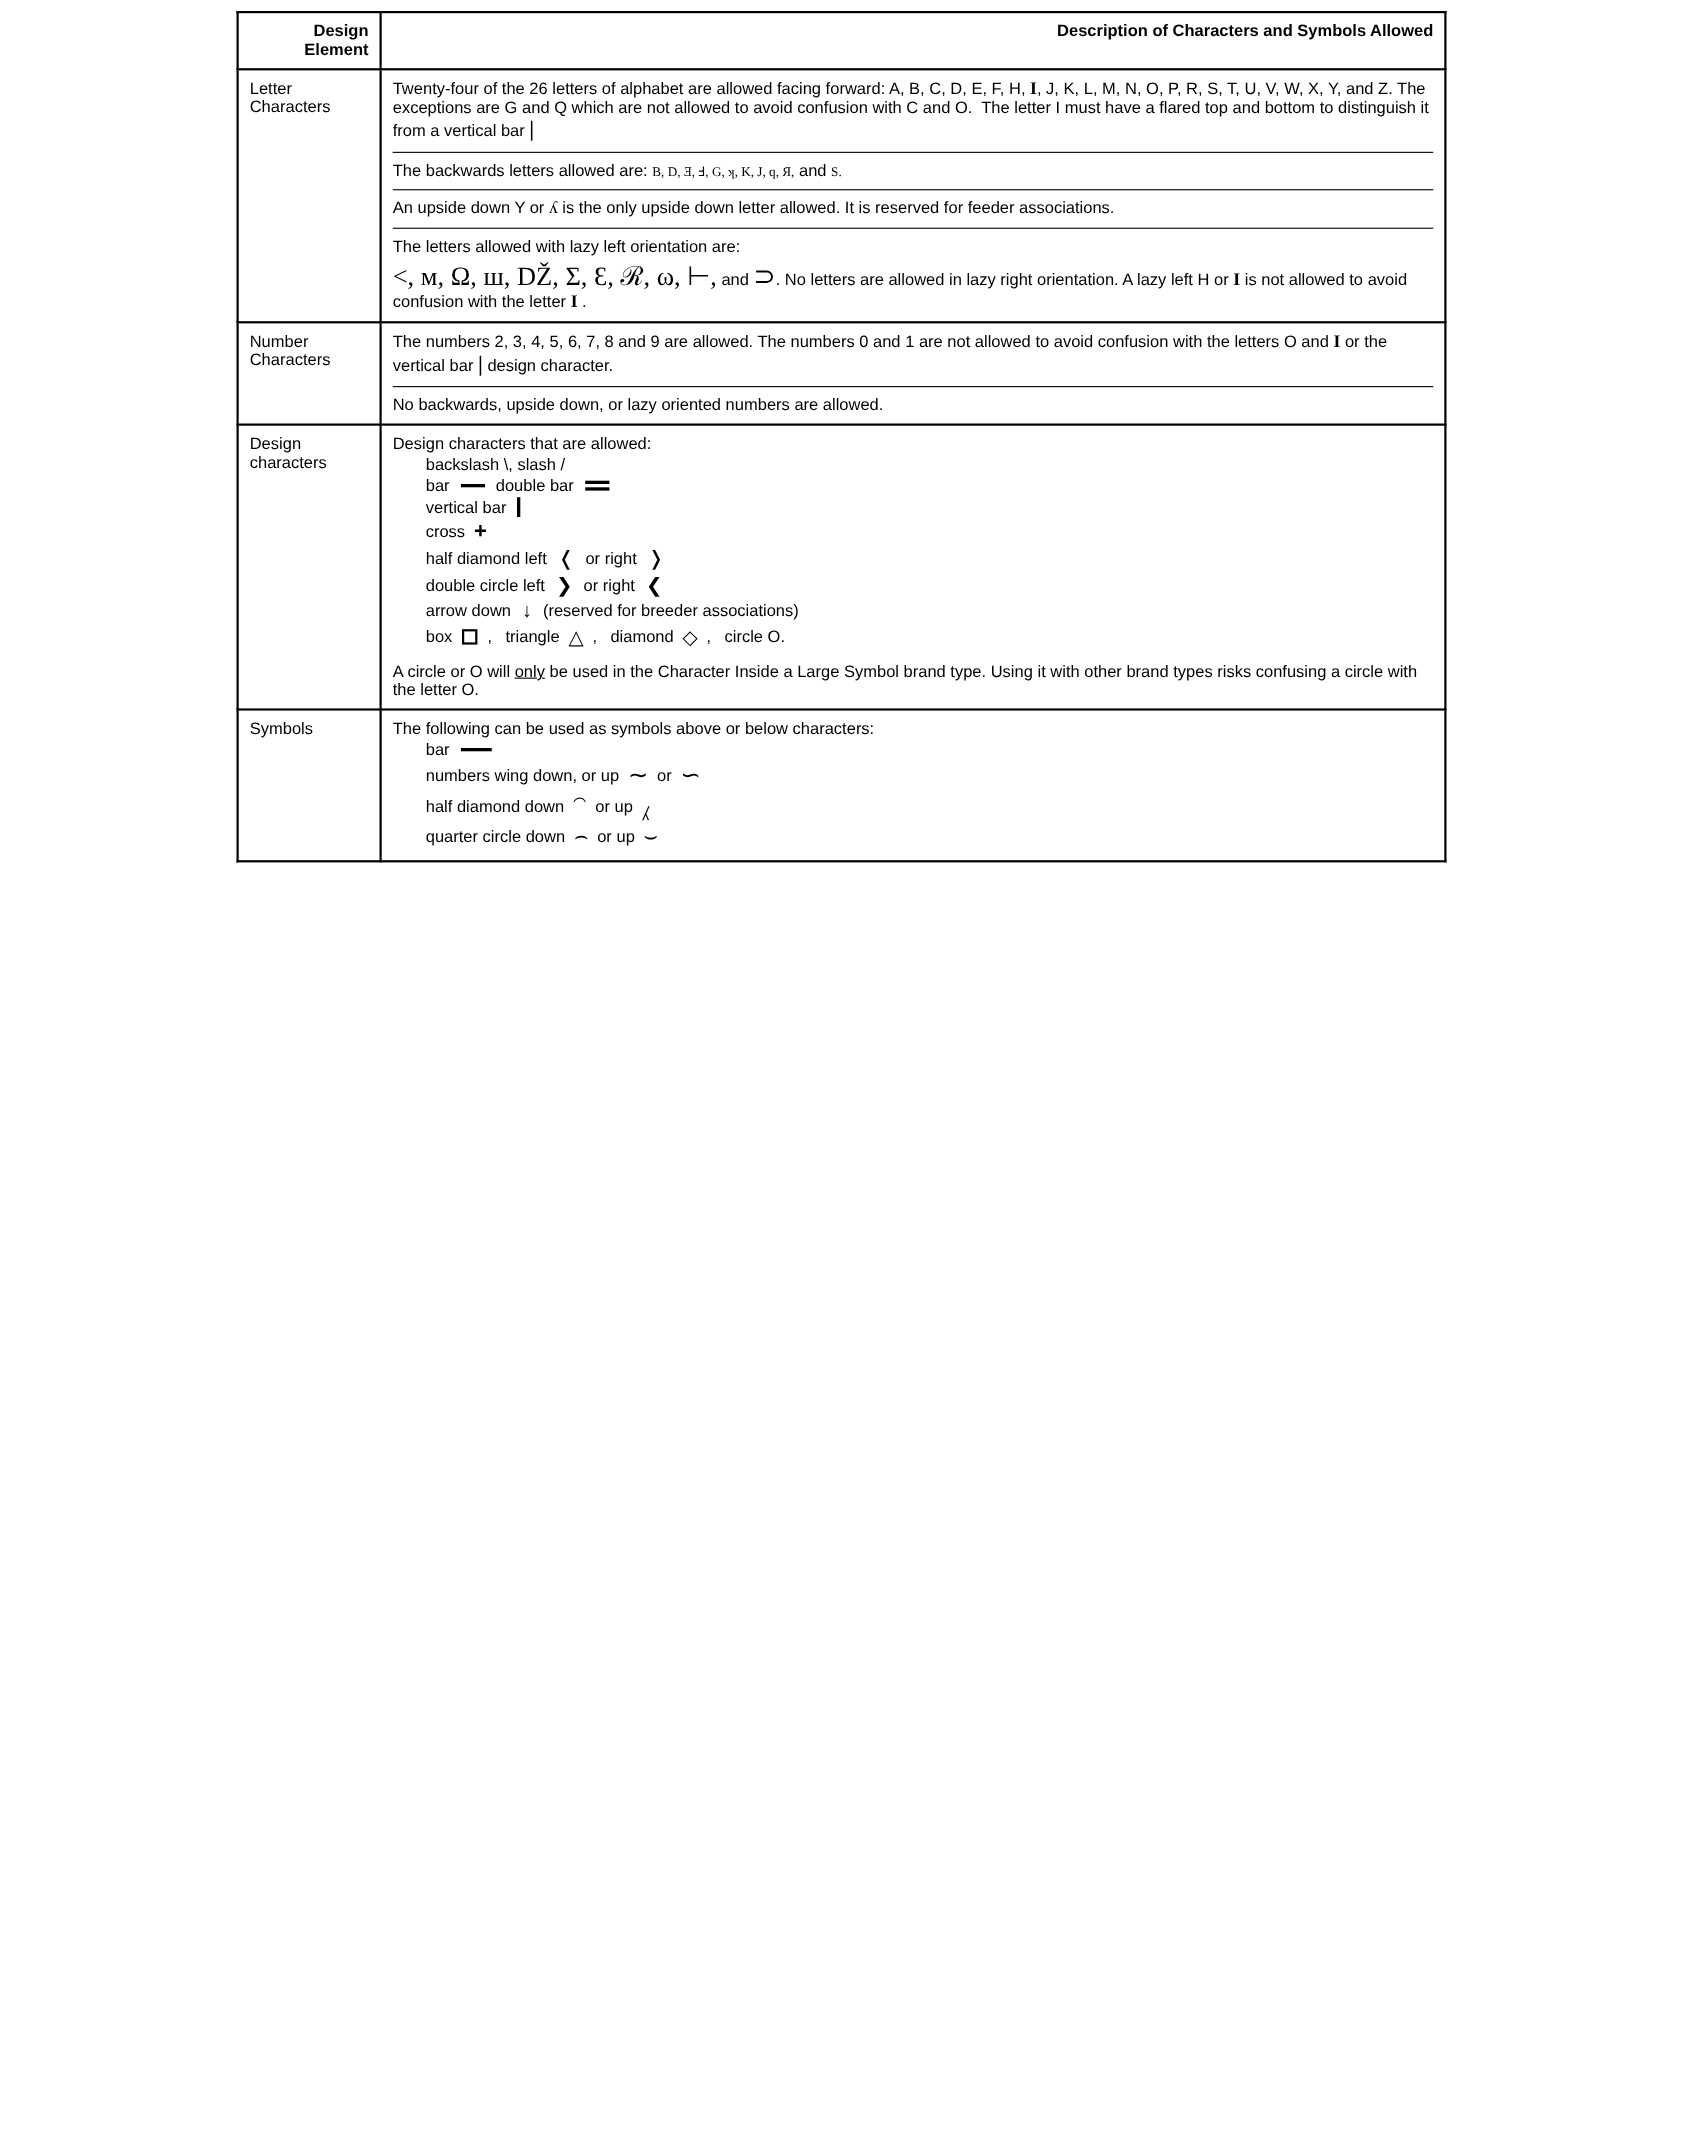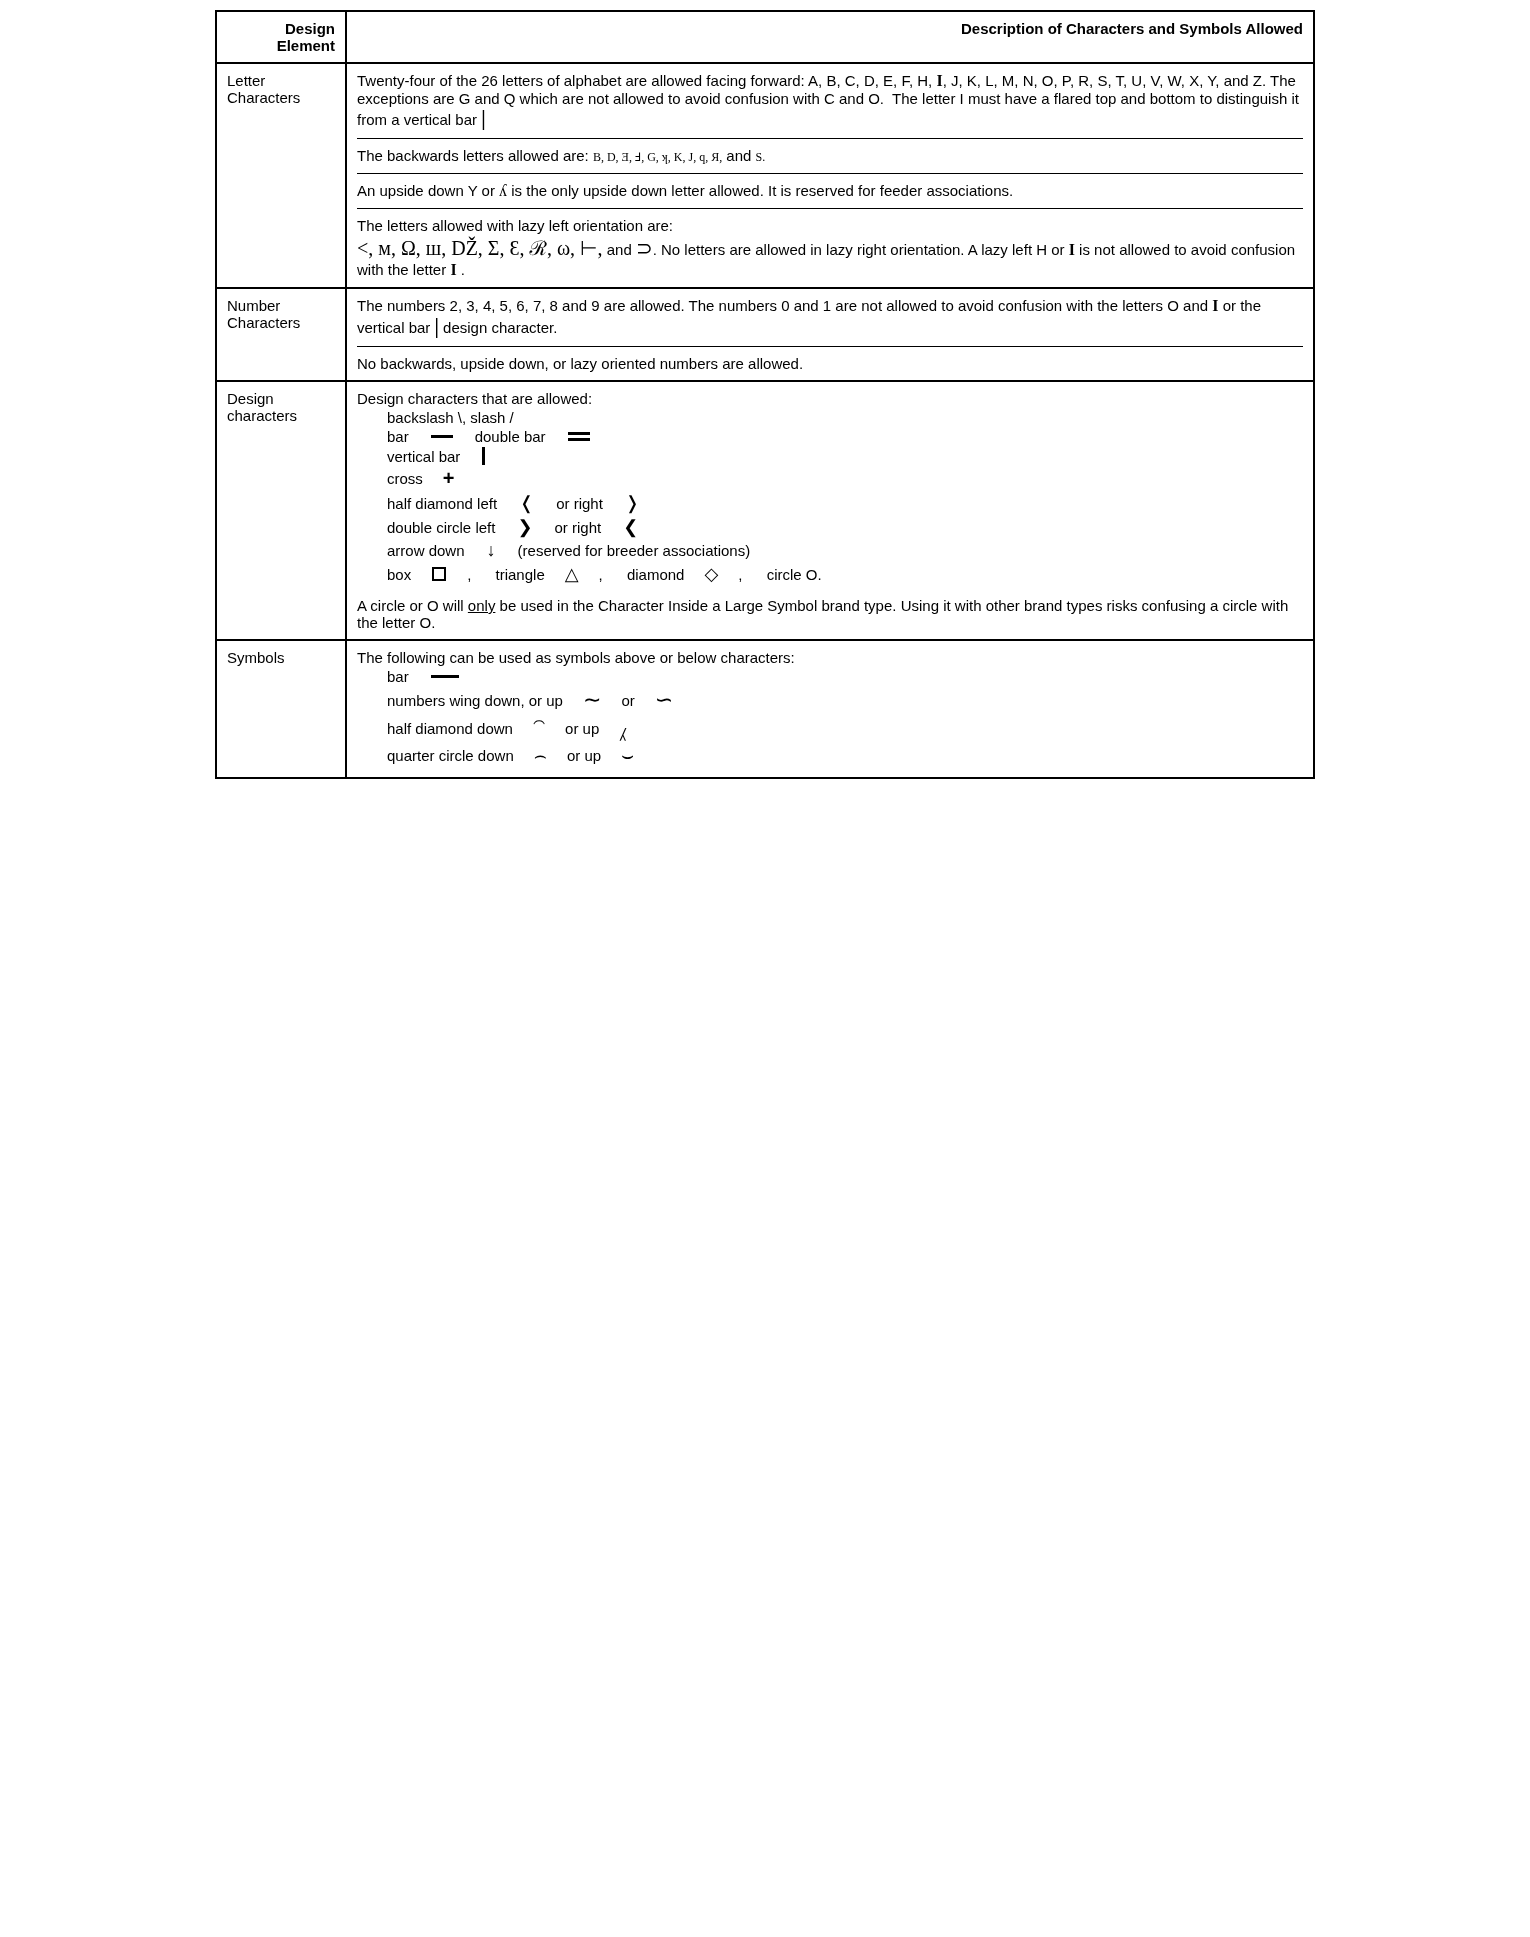--- a/index.html
+++ b/index.html
@@ -43,31 +43,31 @@
       font-weight: bold;
       font-size: 16px;
     }
     .vertical-bar {
       font-family: serif;
       font-size: 20px;
       font-weight: bold;
     }
     .underline { text-decoration: underline; text-align: right; }
     .lazy-chars {
-      font-size: 20px;
+      font-size: 24px;
       font-family: serif;
     }
     .backward-chars {
       font-size: 12px;
       font-family: serif;
     }
     .symbol-line {
       display: flex;
       align-items: center;
-      gap: 20px;
+      gap: 8px;
       margin: 2px 0 2px 30px;
     }
     .symbol-text {
       margin: 2px 0 2px 30px;
     }
     .bar-icon {
       display: inline-block;
       width: 22px;
       height: 3px;
       background: #000;

